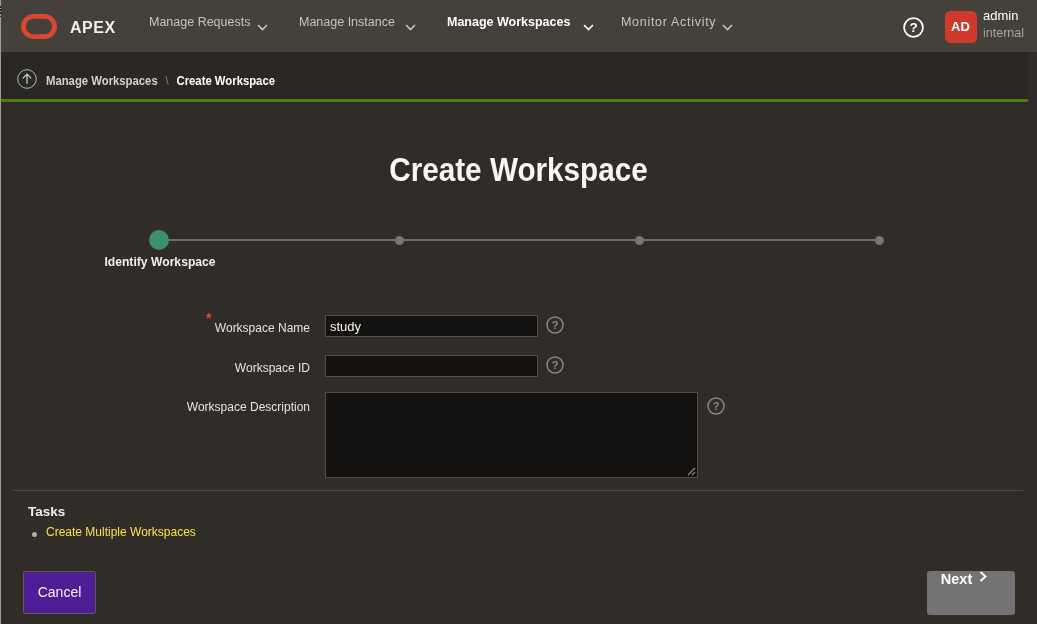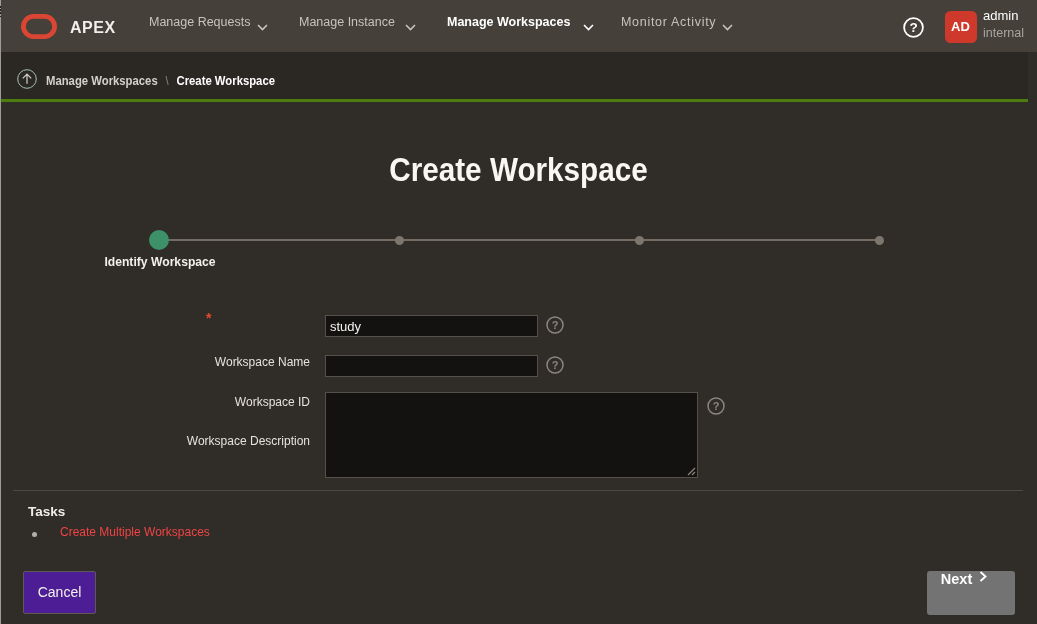--- a/index.html
+++ b/index.html
@@ -36,34 +36,34 @@
 
   
   #wizline { position:absolute; left:159px; top:239px; width:720px; height:2px; background:#726c64; }
   .wizdot  { position:absolute; width:9px; height:9px; border-radius:50%; background:#7d766d; top:235.5px; }
   #wizcur  { position:absolute; left:149px; top:230px; width:20px; height:20px; border-radius:50%; background:#3d9168; }
   #wizlabel{ position:absolute; left:60px; top:254px; width:200px; text-align:center;
              font-size:13.5px; font-weight:bold; color:#f3f0ec; transform:scaleX(0.9); }
 
   
   .flabel { position:absolute; left:0; width:310px; text-align:right;
-            font-size:12px; color:#e6e2dc;margin-top:34px; }
+            font-size:12px; color:#e6e2dc; }
   .req { position:absolute; left:206px; top:310px; color:#e14b2e; font-size:14px; font-weight:bold; }
   .tinput { position:absolute; left:325px; width:213px; height:22px; background:#141210;
             border:1px solid #55504a; color:#f5f2ee; font-size:13px;
             font-family:"Liberation Sans", sans-serif; padding:0 4px; }
   #tarea  { position:absolute; left:325px; top:392px; width:373px; height:86px; background:#141210;
             border:1px solid #55504a; }
   .helpicon { position:absolute; }
 
   
   #taskssep { position:absolute; left:13px; top:490px; width:1010px; height:1px; background:#4d4843; }
   #tasksh { position:absolute; left:28px; top:504px; font-size:13.5px; font-weight:bold; color:#f1eee9; }
   #taskdot { position:absolute; left:31.5px; top:531.5px; width:5px; height:5px; border-radius:50%; background:#b3aea7; }
-  #tasklink { position:absolute; left:46px; top:525px; font-size:12px; color:#ef4444;margin-left:14px; }
+  #tasklink { position:absolute; left:46px; top:525px; font-size:12px; color:#fde047; }
 
   
   #cancelbtn { position:absolute; left:23px; top:571px; width:73px; height:43px;
                background:#4c1d95; border:1px solid #5e5951; border-radius:2px;
                color:#f4f1ec; font-size:14px; text-align:center; line-height:41px; }
   #nextbtn { position:absolute; left:927px; top:571px; width:88px; height:44px;
              background:#737373; border-radius:3px; color:#ffffff; font-size:14.5px; font-weight:bold; padding-right:14px;
              display:flex; align-items:flex-start; justify-content:center; }
   #nextbtn svg { margin-left:7px; }
 </style>

